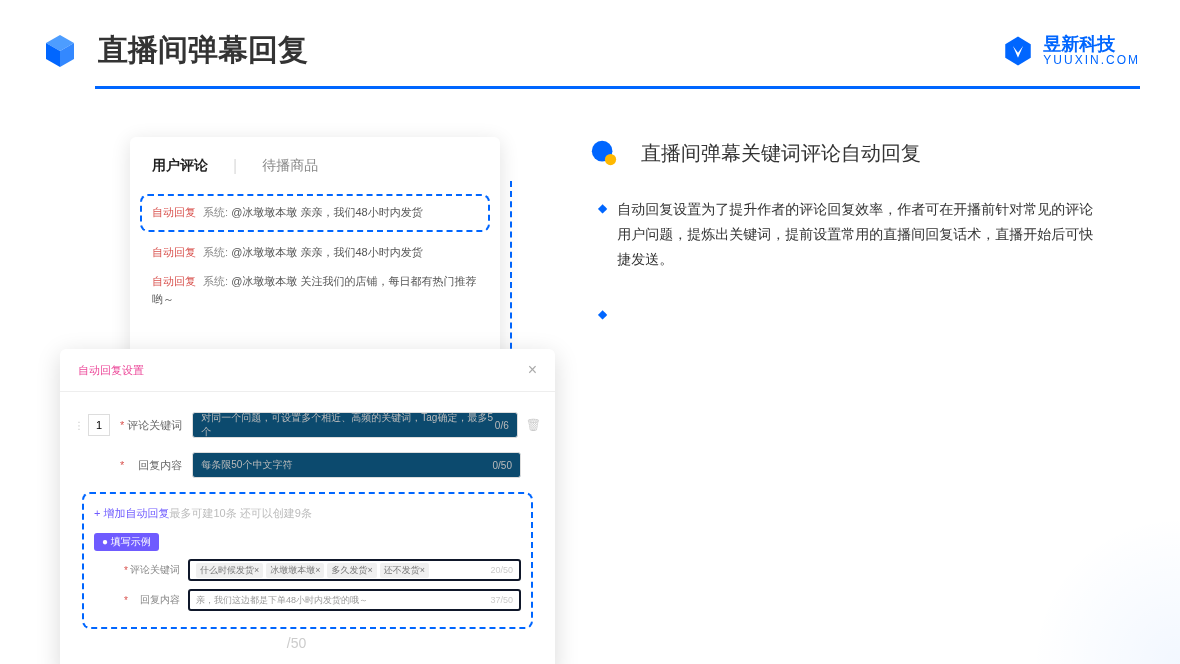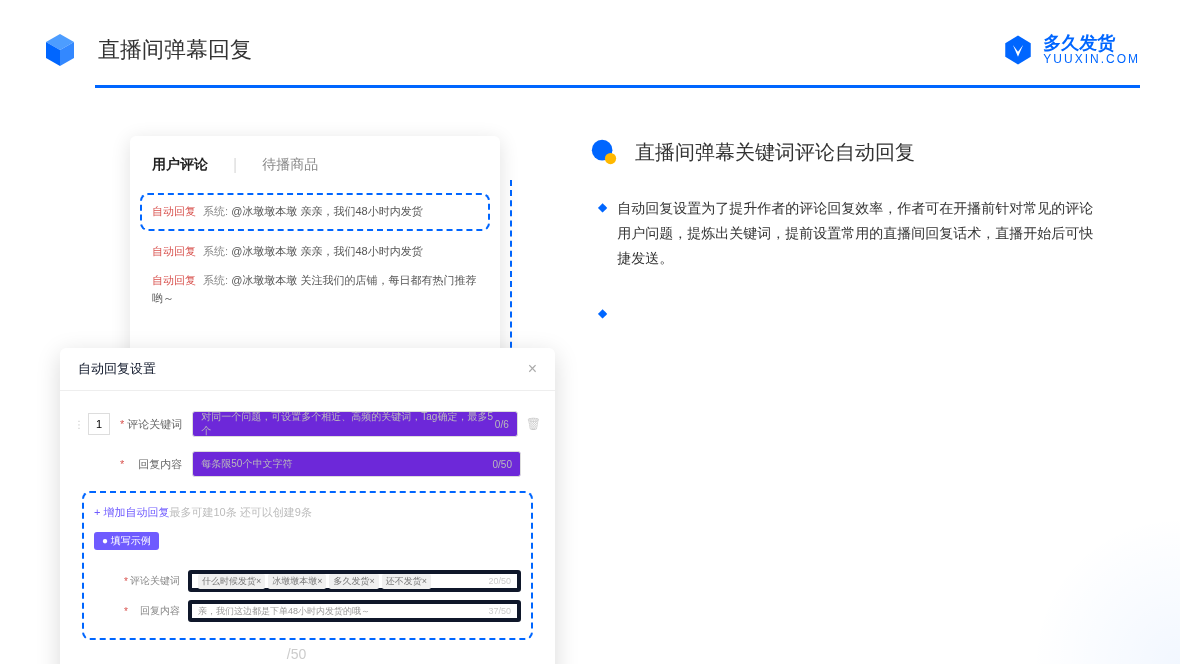--- a/index.html
+++ b/index.html
@@ -1,62 +1,62 @@
 <!DOCTYPE html>
 <html><head>
 <meta charset="utf-8">
 <style>
 *{margin:0;padding:0;box-sizing:border-box;font-family:"Microsoft YaHei",sans-serif}
 body{width:1180px;height:664px;background:#fff;position:relative;overflow:hidden}
 .header{padding:30px 40px 0 40px;display:flex;align-items:center;justify-content:space-between}
 .header-left{display:flex;align-items:center;gap:18px}
 .cube-icon{width:40px;height:40px;display:flex;align-items:center;justify-content:center}
-.page-title{font-size:22px;font-weight:400;color:#333}
+.page-title{font-size:30px;font-weight:700;color:#333}
 .logo{display:flex;align-items:center;gap:8px}
 .logo-text{color:#0066ff;font-weight:bold;font-size:18px;line-height:1}
 .logo-sub{color:#0066ff;font-size:12px;letter-spacing:2px}
 .divider{margin:15px 40px 0 95px;height:3px;background:#0066ff}
 .content{display:flex;padding:40px 40px 0 60px;gap:40px}
 .left-col{flex:0 0 490px;position:relative}
 .right-col{flex:1;padding-top:10px}
 .card-stack{position:relative;height:480px}
 .comment-card{position:absolute;top:8px;left:70px;width:370px;background:#fff;border-radius:6px;box-shadow:0 4px 20px rgba(0,0,0,0.12);padding:20px 22px 70px 22px}
 .tabs{display:flex;gap:25px;margin-bottom:15px}
 .tab{font-size:14px;color:#888;padding-bottom:4px}
 .tab.active{color:#222;font-weight:bold}
 .tab-divider{color:#ddd}
 .highlighted-row{border:2px dashed #0066ff;border-radius:8px;padding:8px 10px;margin:0 -12px 12px -12px}
 .comment-row{margin-bottom:12px;font-size:11px;line-height:1.6;color:#555}
 .badge-auto{color:#d9534f;font-weight:500;margin-right:4px}
 .sys{color:#888}
 .settings-card{position:absolute;top:220px;left:0;width:495px;background:#fff;border-radius:6px;box-shadow:0 6px 24px rgba(0,0,0,0.15);padding:0 0 15px 0}
 .settings-header{display:flex;justify-content:space-between;align-items:center;padding:12px 18px;border-bottom:1px solid #eee}
-.settings-title{font-size:13px;color:#0f172a}
+.settings-title{font-size:11px;color:#ec4899}
 .close-x{color:#aaa;font-size:16px;cursor:pointer}
 .settings-body{padding:20px 14px 10px 14px}
 .form-row{display:flex;align-items:center;margin-bottom:14px;font-size:11px}
 .drag{color:#ccc;width:14px;font-size:10px}
 .num-box{width:22px;height:22px;border:1px solid #ddd;display:flex;align-items:center;justify-content:center;font-size:11px;margin-right:10px;background:#fff}
 .req{color:#d9534f;margin-right:2px}
 .label{color:#666;width:56px;text-align:right;margin-right:10px}
-.input-box{flex:1;height:26px;border:1px solid #ddd;border-radius:3px;display:flex;align-items:center;padding:0 8px;font-size:10px;color:#bbb;background:#6d28d9;justify-content:space-between}
+.input-box{flex:1;height:26px;border:1px solid #ddd;border-radius:3px;display:flex;align-items:center;padding:0 8px;font-size:10px;color:#bbb;background:#0c4a6e;justify-content:space-between}
 .counter{color:#bbb;font-size:10px}
 .trash{color:#ccc;margin-left:8px;font-size:12px}
 .dashed-section{border:2px dashed #0066ff;border-radius:8px;margin:0 8px;padding:12px 10px 8px 10px}
 .add-link{color:#6f5bff;font-size:11px;margin-bottom:10px;display:flex;align-items:center;}
 .hint{color:#bbb}
-.example-badge{background:#6f5bff;color:#fff;font-size:10px;padding:2px 8px;border-radius:3px;display:inline-block;margin-bottom:20px}
+.example-badge{background:#6f5bff;color:#fff;font-size:10px;padding:2px 8px;border-radius:3px;display:inline-block;margin-bottom:8px}
 .ex-row{display:flex;align-items:center;font-size:10px;margin-bottom:8px;padding-left:30px}
 .ex-label{color:#888;width:50px;text-align:right;margin-right:8px}
-.ex-input{flex:1;border:4px solid #0f172a;border-radius:3px;height:22px;display:flex;align-items:center;padding:0 6px;gap:3px;background:#fff}
+.ex-input{flex:1;border:2px solid #0f172a;border-radius:3px;height:22px;display:flex;align-items:center;padding:0 6px;gap:3px;background:#fff}
 .tag{background:#f0f0f0;color:#777;font-size:9px;padding:1px 4px;border-radius:2px;white-space:nowrap}
 .ex-counter{color:#ccc;font-size:9px;margin-left:auto}
 .ex-text{color:#999;font-size:9px}
 .connector-v{position:absolute;top:52px;left:450px;width:2px;height:380px;border-left:2px dashed #0066ff}
-.section-head{display:flex;align-items:center;gap:17px;margin-bottom:30px}
+.section-head{display:flex;align-items:center;gap:23px;margin-bottom:30px}
 .bubble-icon{width:28px;height:28px}
 .section-title{font-size:20px;color:#333;font-weight:400}
 .bullet-item{display:flex;gap:10px;margin-bottom:30px;padding-left:8px}
 .diamond{color:#0066ff;font-size:12px;margin-top:4px}
 .bullet-text{font-size:14px;color:#333;line-height:1.8;max-width:480px}
 .corner{position:absolute;bottom:0;right:0;width:150px;height:150px;background:radial-gradient(circle at 100% 100%,rgba(0,102,255,0.05) 0%,transparent 70%)}
 </style>
 </head>
 <body>
 
@@ -70,21 +70,21 @@
         </svg>
     </div>
     <div class="page-title">直播间弹幕回复</div>
   </div>
   <div class="logo">
     <svg viewBox="0 0 40 40" width="34" height="34">
         <path d="M20 3 L35 12 L35 28 L20 37 L5 28 L5 12 Z" fill="#0066ff"></path>
         <path d="M14 14 L20 22 L26 14 L20 28 Z" fill="#fff"></path>
       </svg>
     <div>
-      <div class="logo-text">多久发货</div>
+      <div class="logo-text">昱新科技</div>
       <div class="logo-sub">YUUXIN.COM</div>
     </div>
   </div>
 </div>
 <div class="divider"></div>
 
 <div class="content">
   <div class="left-col">
     <div class="card-stack">
       <div class="connector-v"></div>

